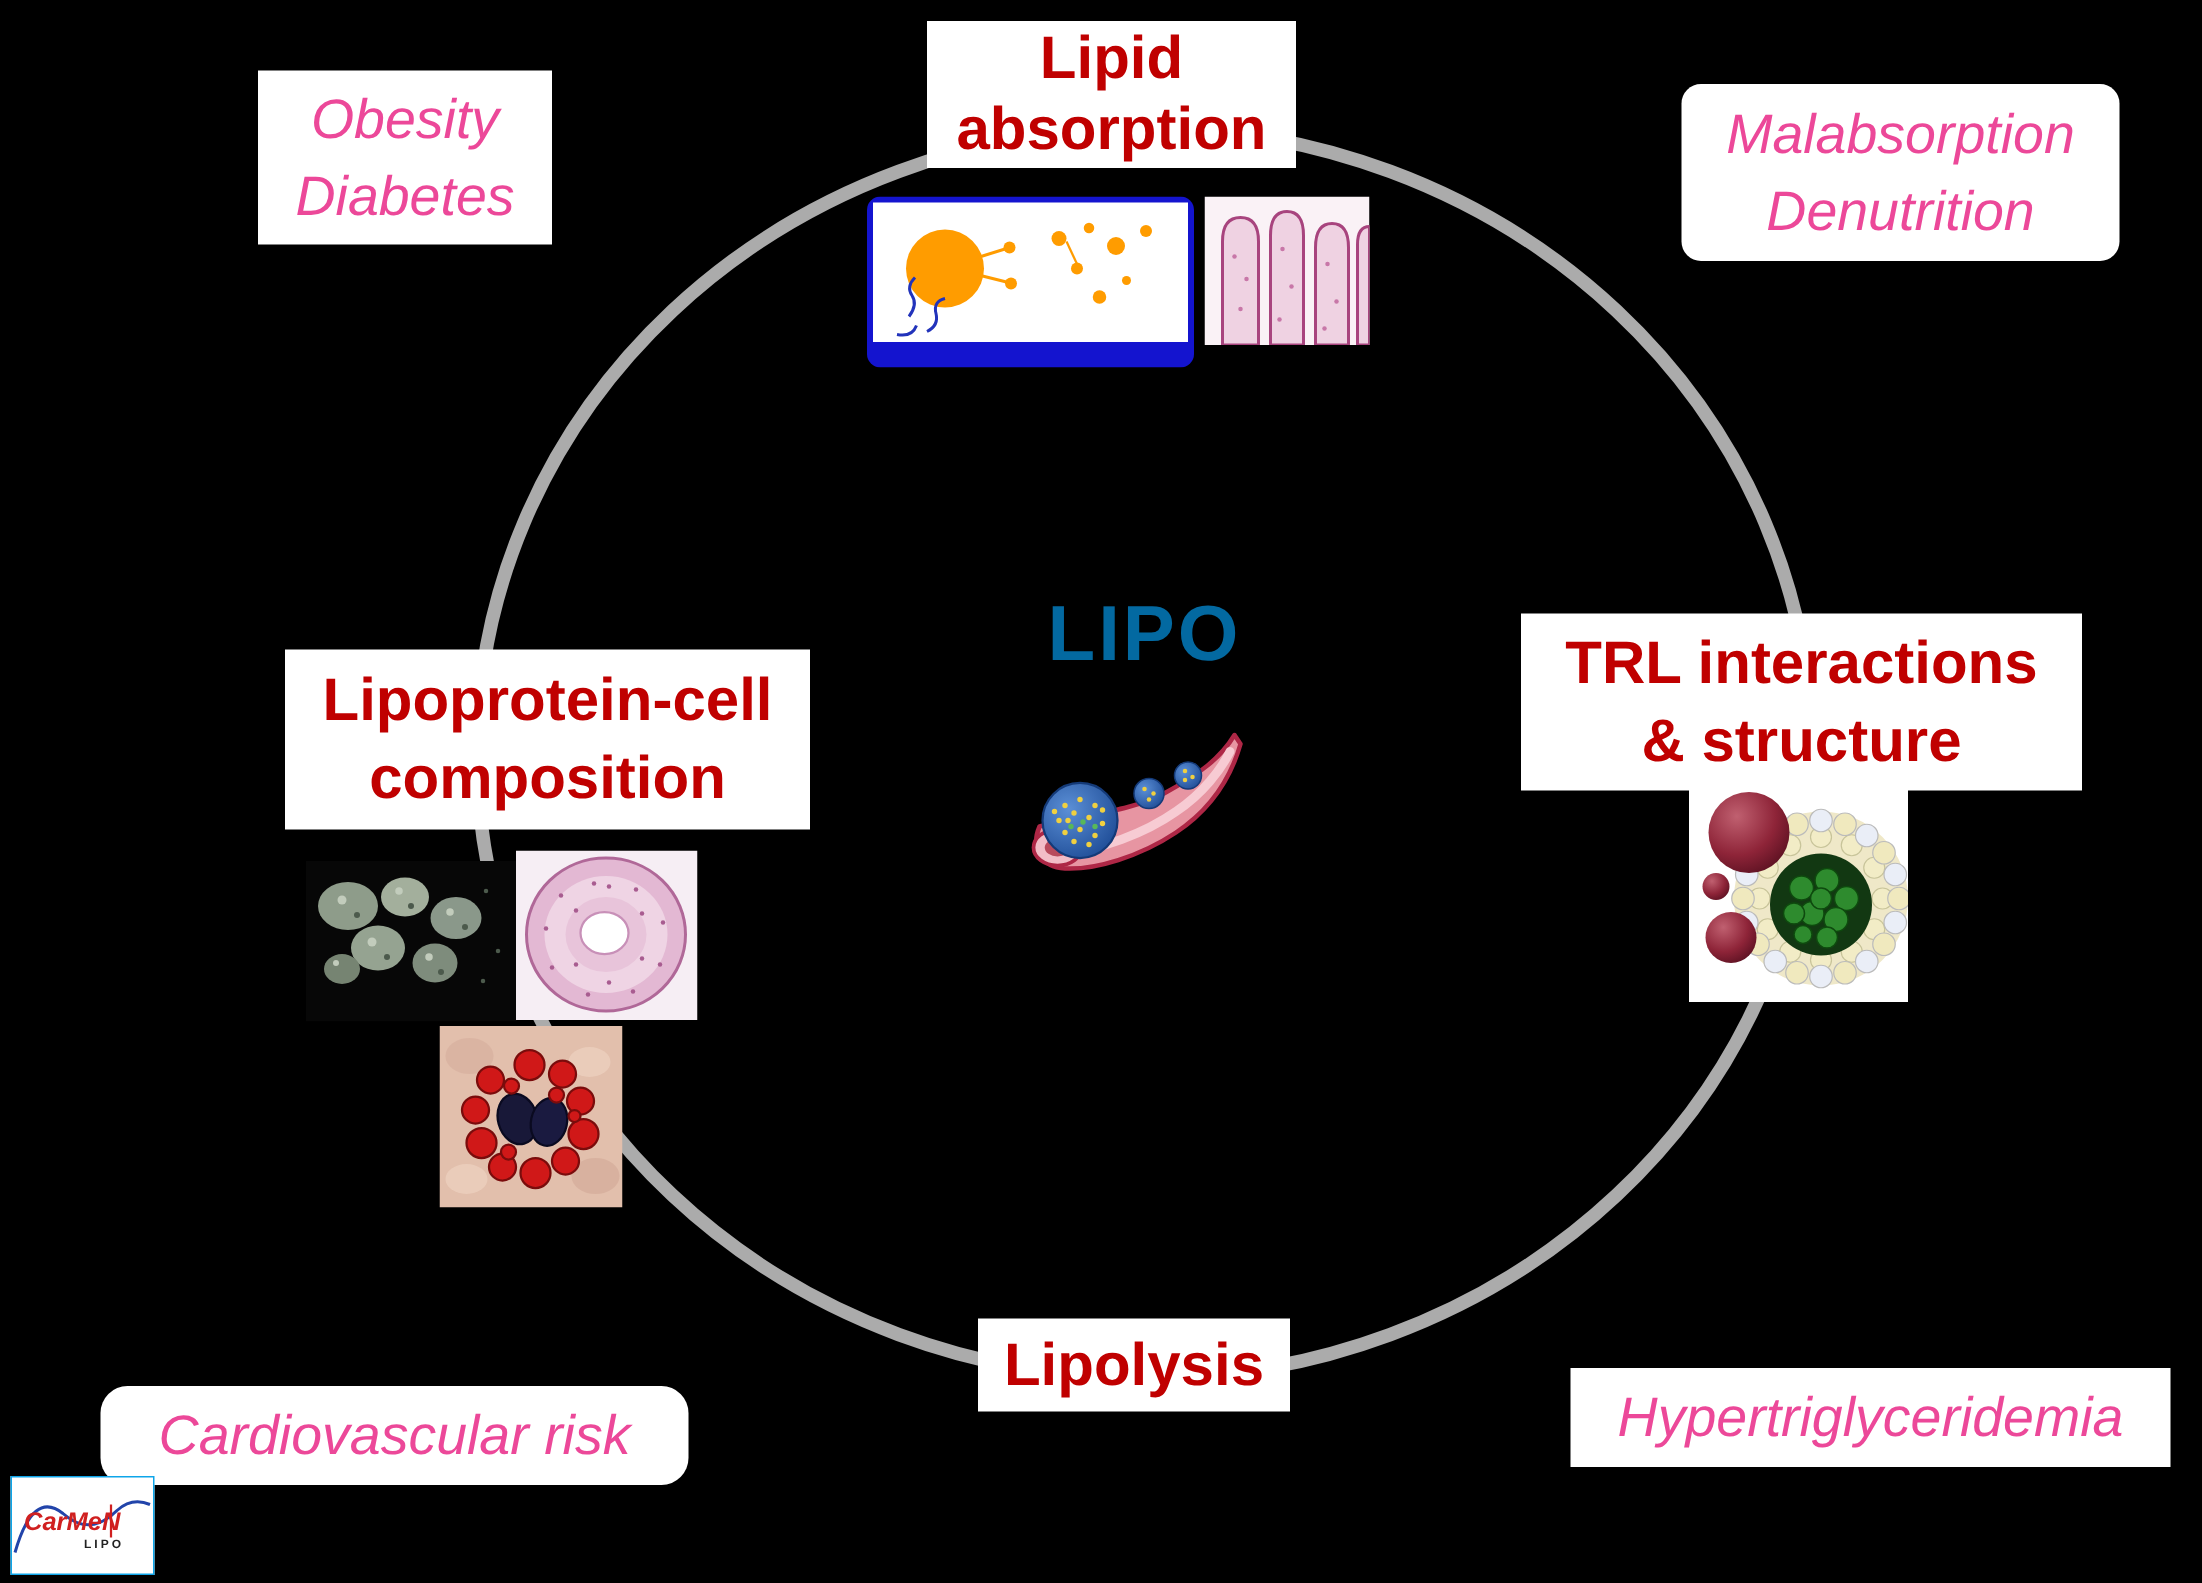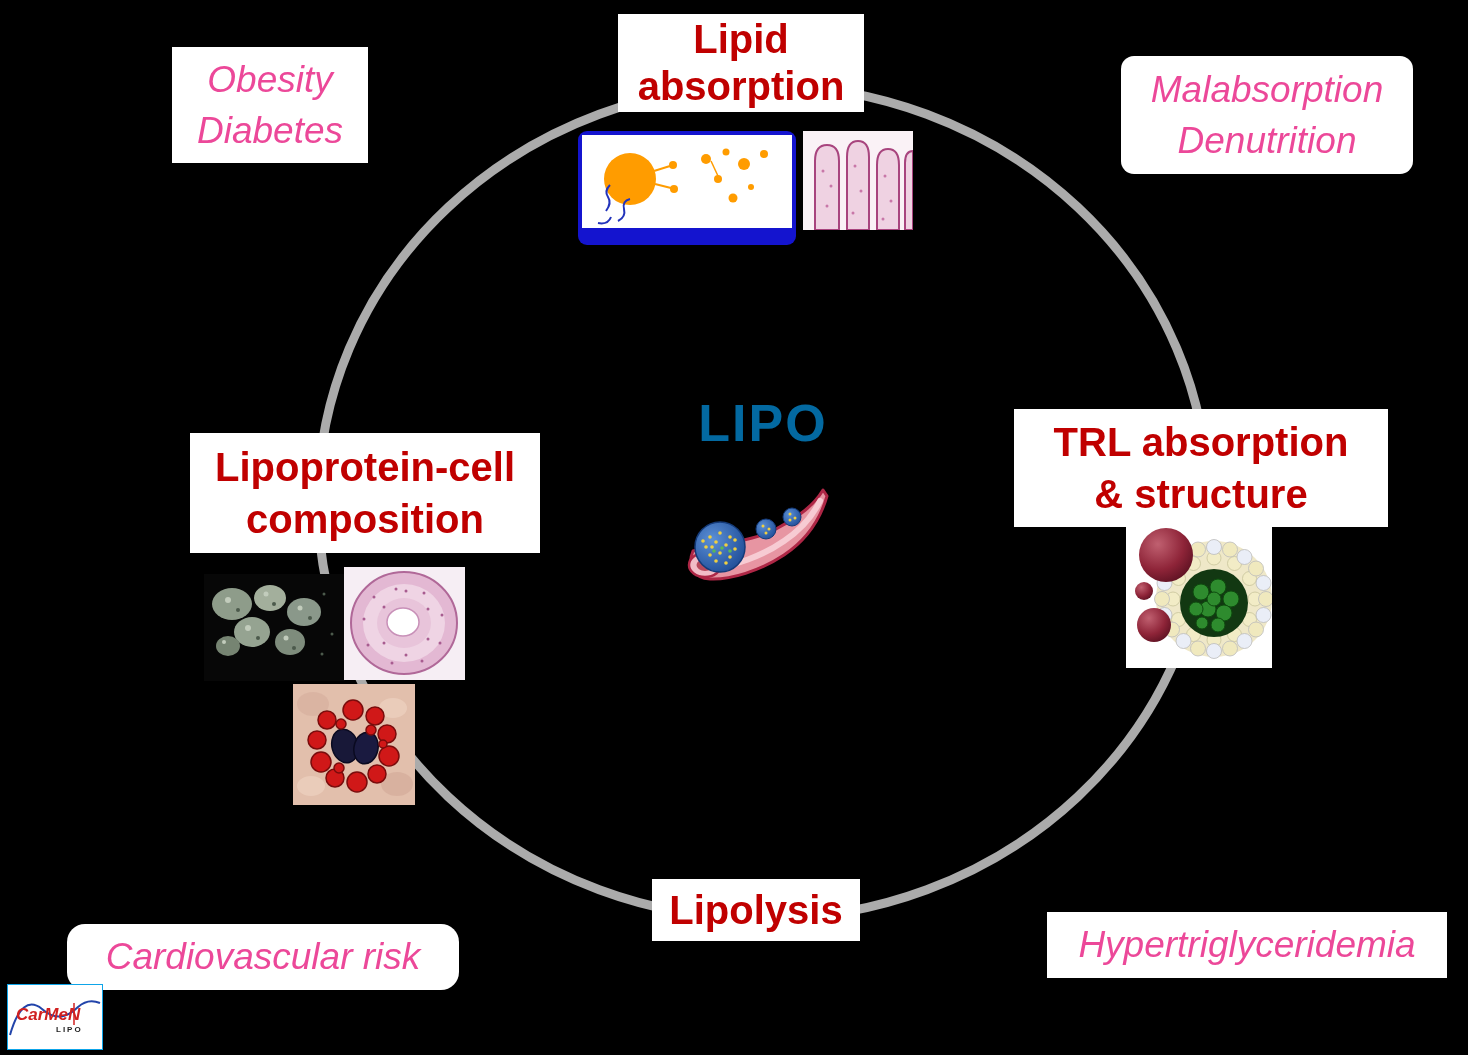--- a/index.html
+++ b/index.html
@@ -323,21 +323,21 @@
     <span>Obesity</span>
     <span>Diabetes</span>
   </div>
 
   <div class="box clinical" id="box-malabsorption">
     <span>Malabsorption</span>
     <span>Denutrition</span>
   </div>
 
   <div class="box process" id="box-trl">
-    <span>TRL absorption</span>
+    <span>TRL interactions</span>
     <span>&amp; structure</span>
   </div>
 
   <div class="box process" id="box-lipocell">
     <span>Lipoprotein-cell</span>
     <span>composition</span>
   </div>
 
   <div class="box process" id="box-lipolysis">
     <span>Lipolysis</span>

